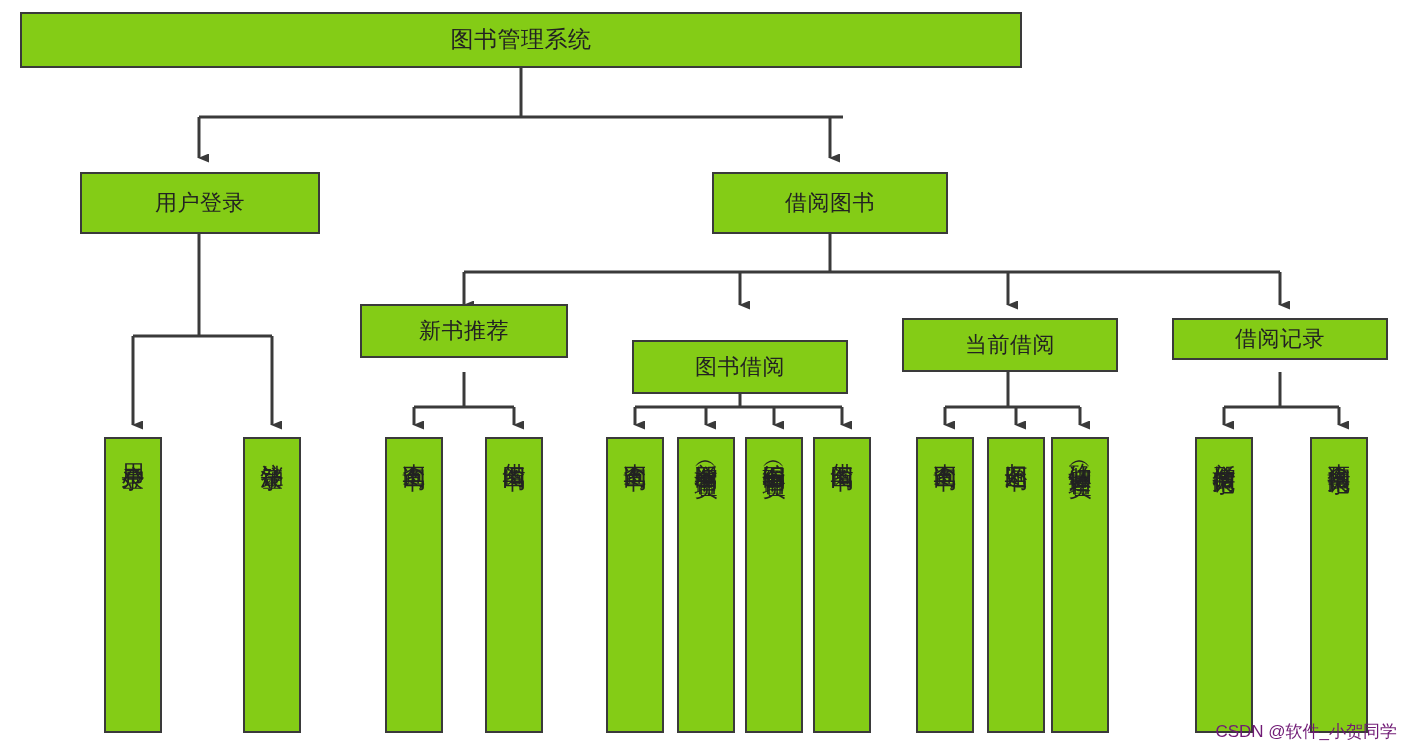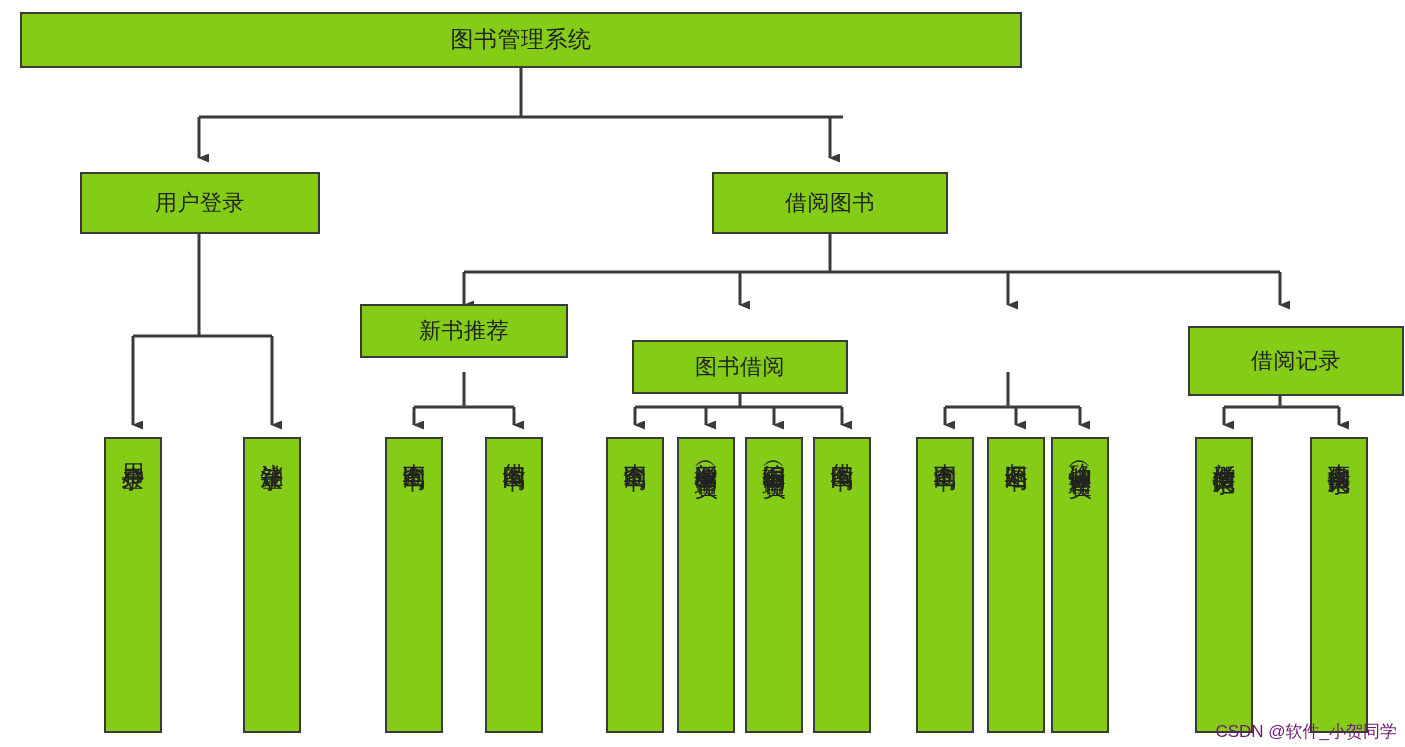--- a/index.html
+++ b/index.html
@@ -142,22 +142,25 @@
   </div>
 
   <div class="node-box node-level2" style="left:360px; top:304px; width:208px; height:54px;">
     <span class="node-label">新书推荐</span>
   </div>
 
   <div class="node-box node-level2" style="left:632px; top:318px; width:216px; height:54px;margin-top:22px;">
     <span class="node-label">图书借阅</span>
   </div>
 
-
-  <div class="node-box node-level2" style="left:1172px; top:326px; width:216px; height:70px;margin-left:16px;">
+  <div class="node-box node-level2" style="left:902px; top:318px; width:216px; height:54px;">
+    <span class="node-label">当前借阅</span>
+  </div>
+
+  <div class="node-box node-level2" style="left:1172px; top:318px; width:216px; height:42px;">
     <span class="node-label">借阅记录</span>
   </div>
 
   <div class="node-box node-leaf" style="left:104px; top:437px; width:58px; height:296px;">
     <span class="node-label">用户登录</span>
   </div>
 
   <div class="node-box node-leaf" style="left:243px; top:437px; width:58px; height:296px;">
     <span class="node-label">注销登录</span>
   </div>

